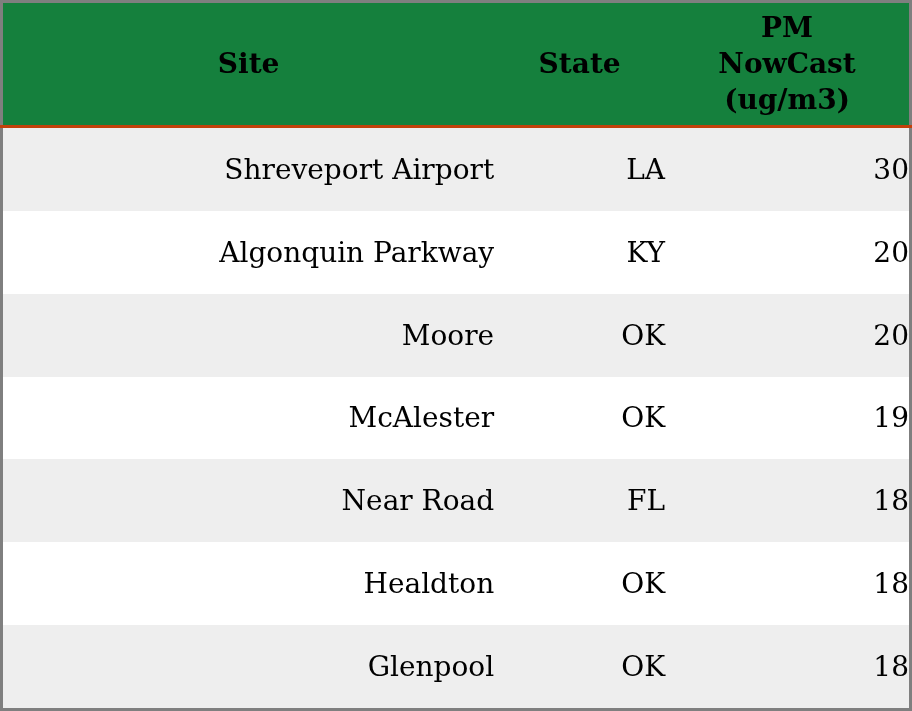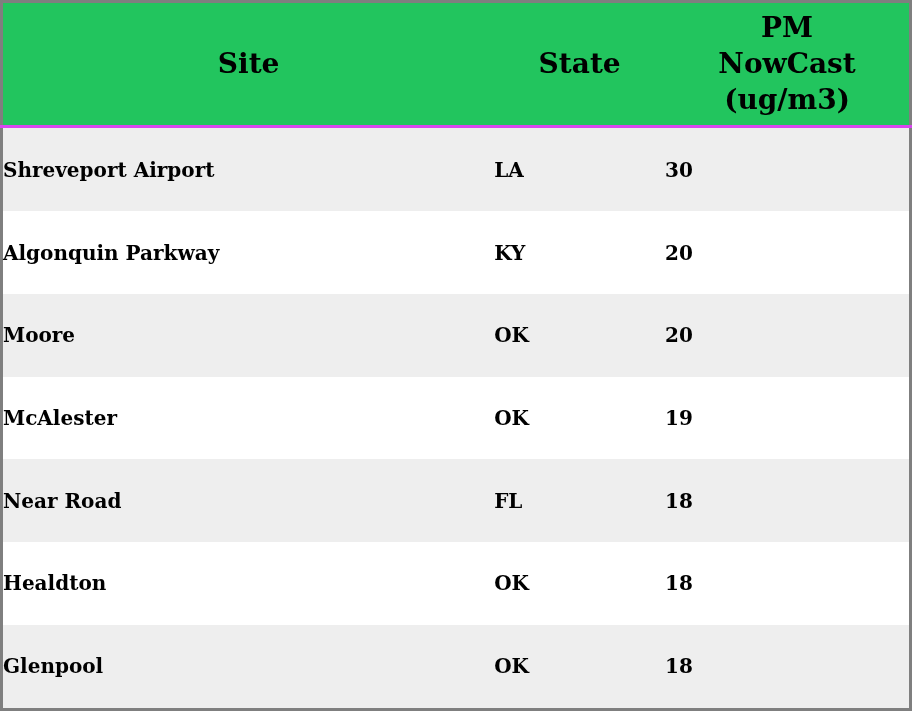--- a/index.html
+++ b/index.html
@@ -21,36 +21,36 @@
     box-sizing: border-box;
     border: 3px solid #7f7f7f;
     background: #ffffff;
     color: #000000;
   }
   col.col-site  { width: 54.2%; }
   col.col-state { width: 18.8%; }
   col.col-pm    { width: 27.0%; }
 
   thead th {
-    background: #22c55e;
-    border-bottom: 3px solid #d946ef;
+    background: #15803d;
+    border-bottom: 3px solid #c2410c;
     height: 122px;
     font-size: 28px;
     font-weight: bold;
     text-align: center;
     vertical-align: middle;
     white-space: pre-line;
     line-height: 1.28;
     padding: 0;
   }
   tbody td {
     height: 58px;
-    font-size: 20px;
-    font-weight: bold;
-    text-align: left;
+    font-size: 28px;
+    font-weight: normal;
+    text-align: right;
     vertical-align: middle;
     padding: 0;
   }
   tbody tr:nth-child(odd)  { background: #eeeeee; }
   tbody tr:nth-child(even) { background: #ffffff; }
 </style>
 </head>
 <body>
 
 <div class="table-wrap">

